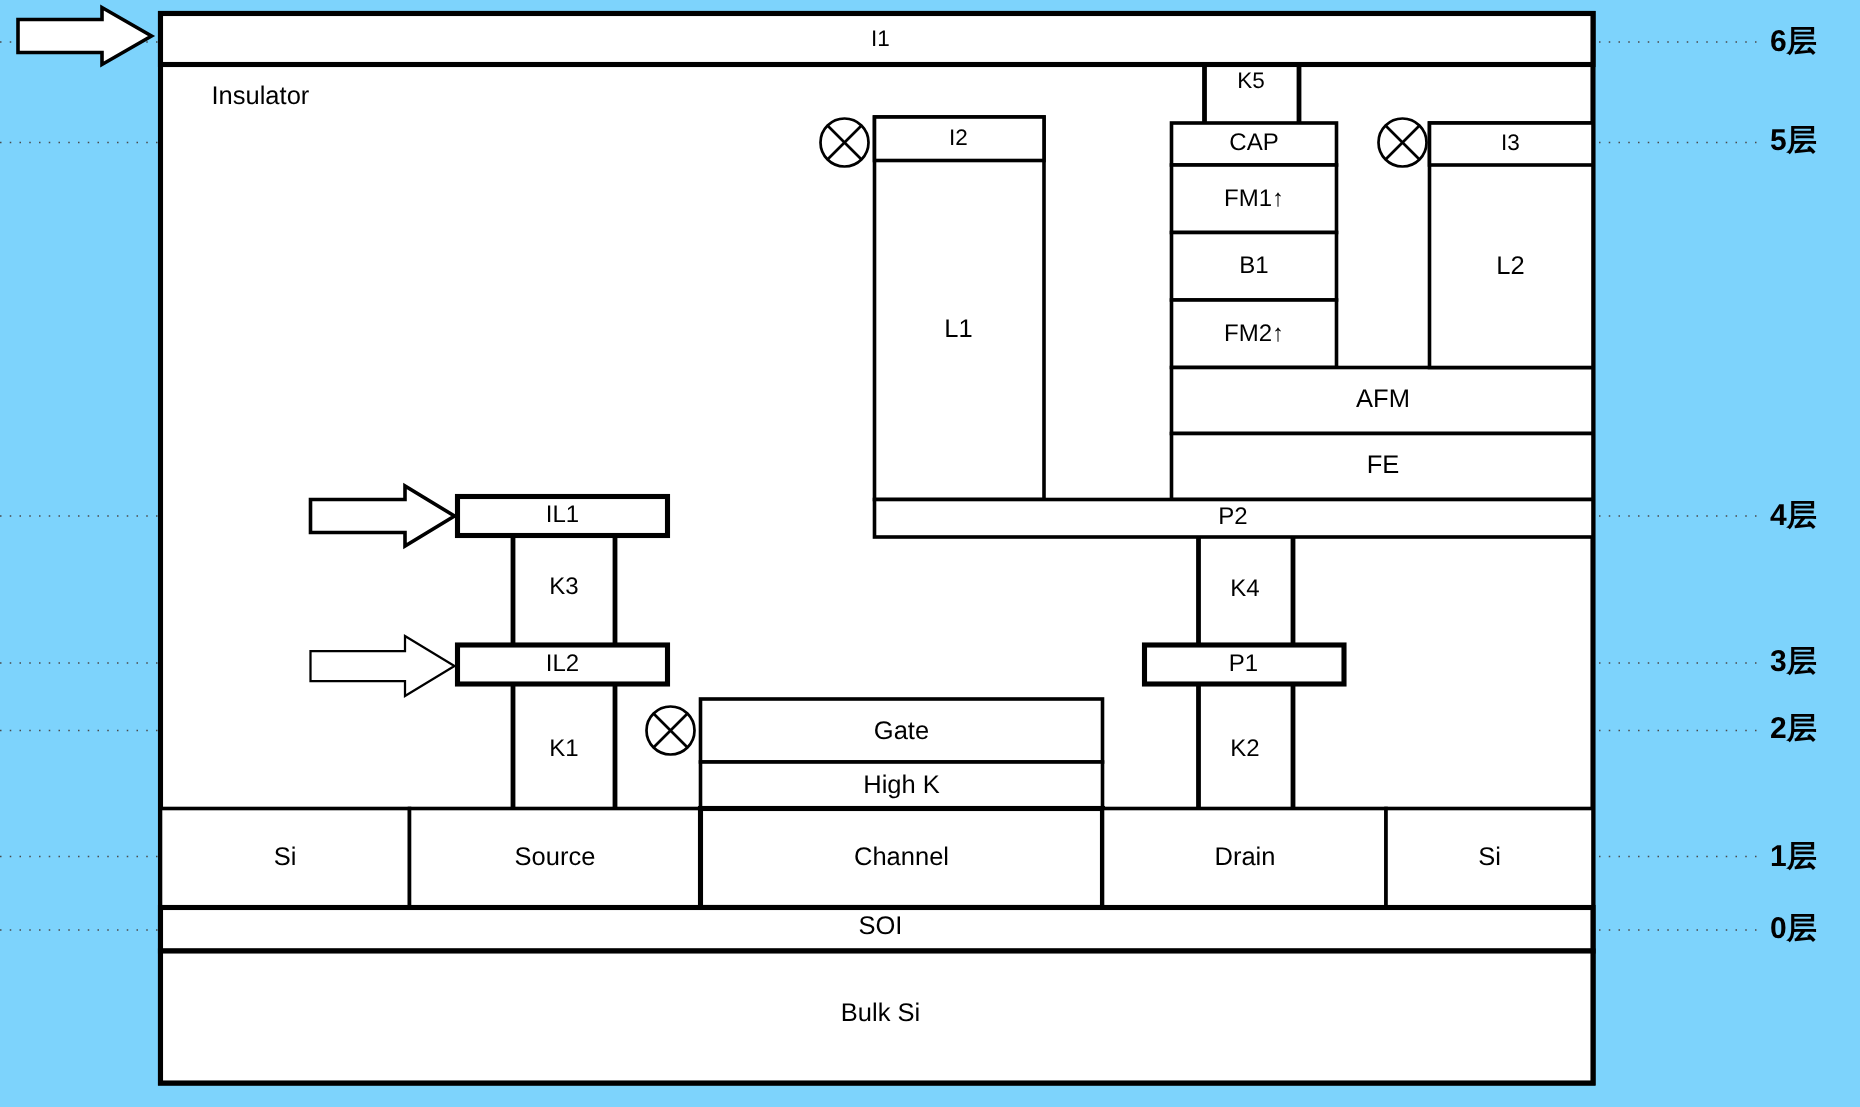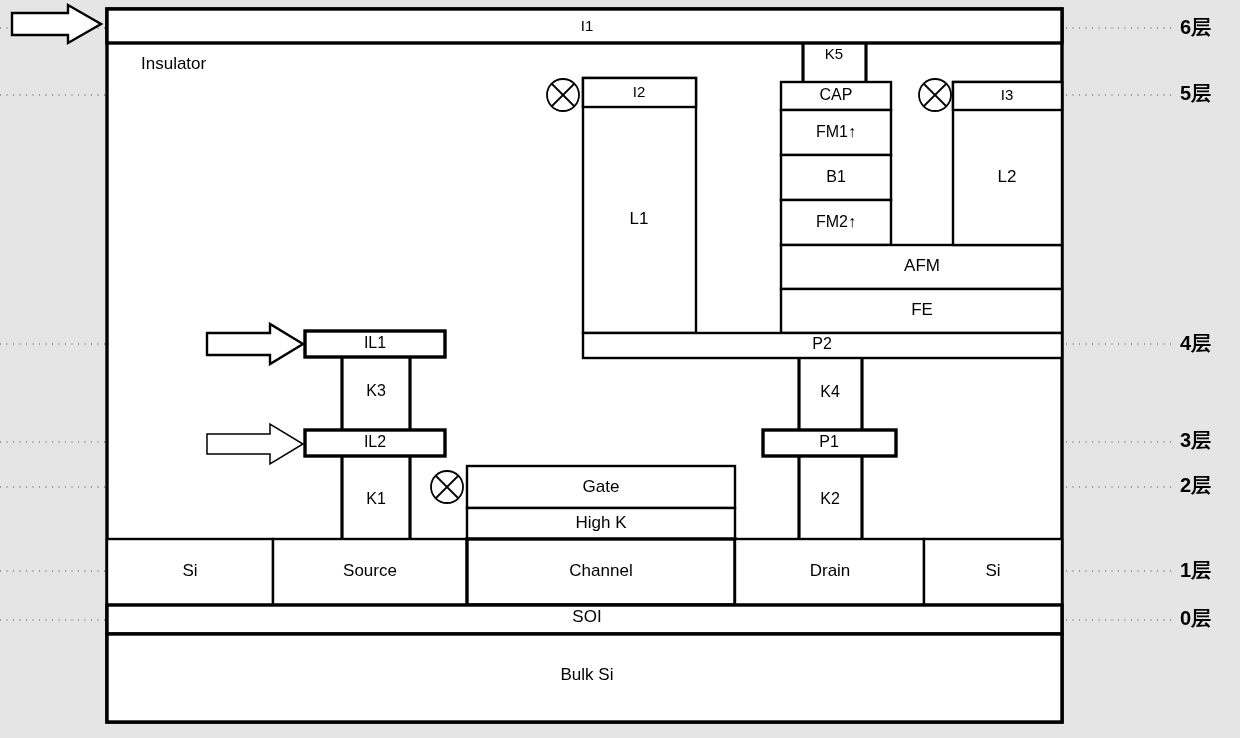--- a/index.html
+++ b/index.html
@@ -7,21 +7,21 @@
     padding: 0;
     background: #ffffff;
   }
   body {
     font-family: "Liberation Sans", sans-serif;
   }
   #stage {
     position: relative;
     width: 1240px;
     height: 738px;
-    background: #e5e5e5;
+    background: #7dd3fc;
     overflow: hidden;
     text-align: right;
   }
   svg#diagram {
     position: absolute;
     left: 0;
     top: 0;
     width: 1240px;
     height: 738px;
   }

